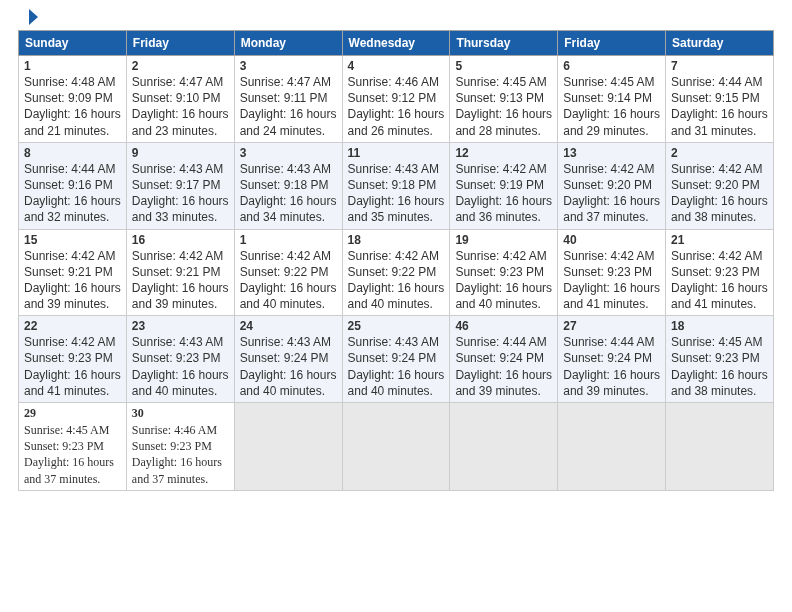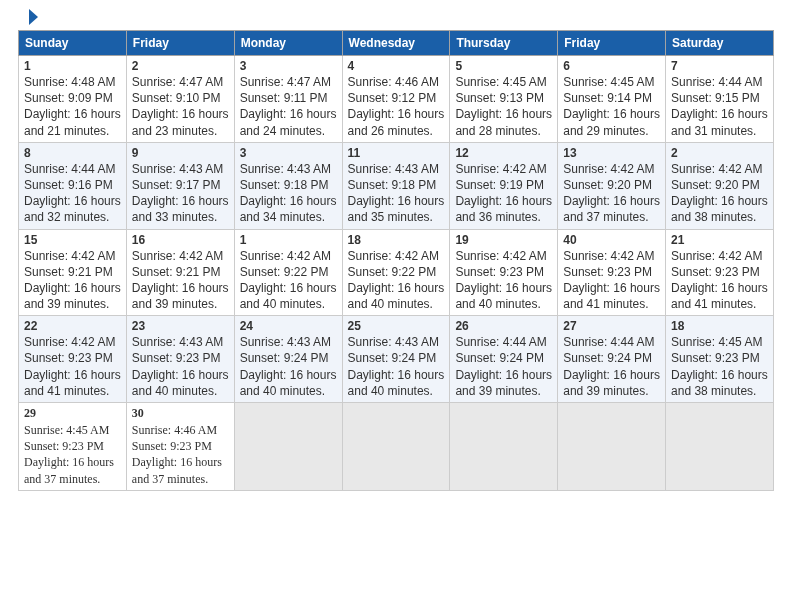--- a/index.html
+++ b/index.html
@@ -227,21 +227,21 @@
           </td>
           <td>
             <span class="day-num">24</span>
             <div class="day-info">Sunrise: 4:43 AM<br>Sunset: 9:24 PM<br>Daylight: 16 hours<br>and 40 minutes.</div>
           </td>
           <td>
             <span class="day-num">25</span>
             <div class="day-info">Sunrise: 4:43 AM<br>Sunset: 9:24 PM<br>Daylight: 16 hours<br>and 40 minutes.</div>
           </td>
           <td>
-            <span class="day-num">26</span>
+            <span class="day-num">46</span>
             <div class="day-info">Sunrise: 4:44 AM<br>Sunset: 9:24 PM<br>Daylight: 16 hours<br>and 39 minutes.</div>
           </td>
           <td>
             <span class="day-num">27</span>
             <div class="day-info">Sunrise: 4:44 AM<br>Sunset: 9:24 PM<br>Daylight: 16 hours<br>and 39 minutes.</div>
           </td>
           <td>
             <span class="day-num">18</span>
             <div class="day-info">Sunrise: 4:45 AM<br>Sunset: 9:23 PM<br>Daylight: 16 hours<br>and 38 minutes.</div>
           </td>

